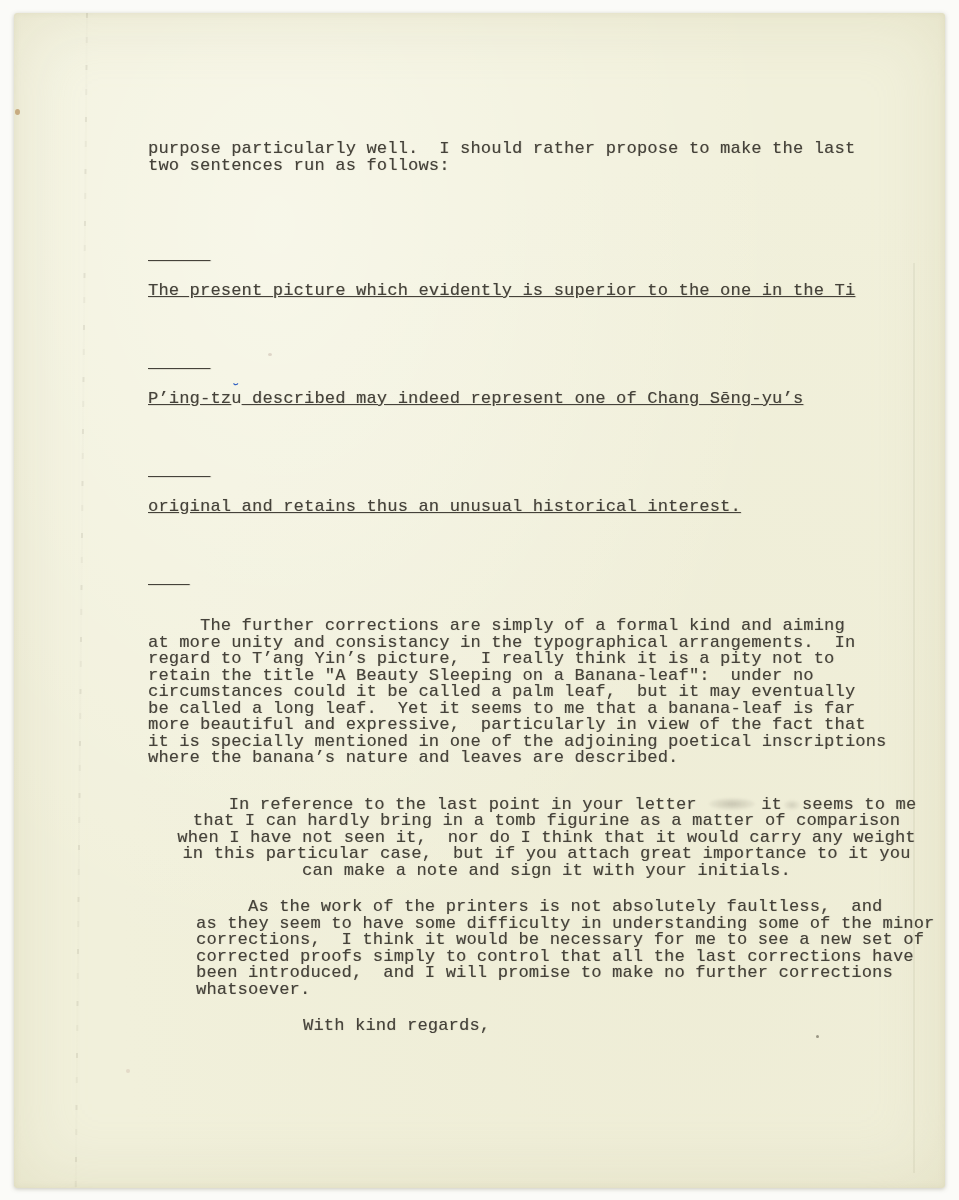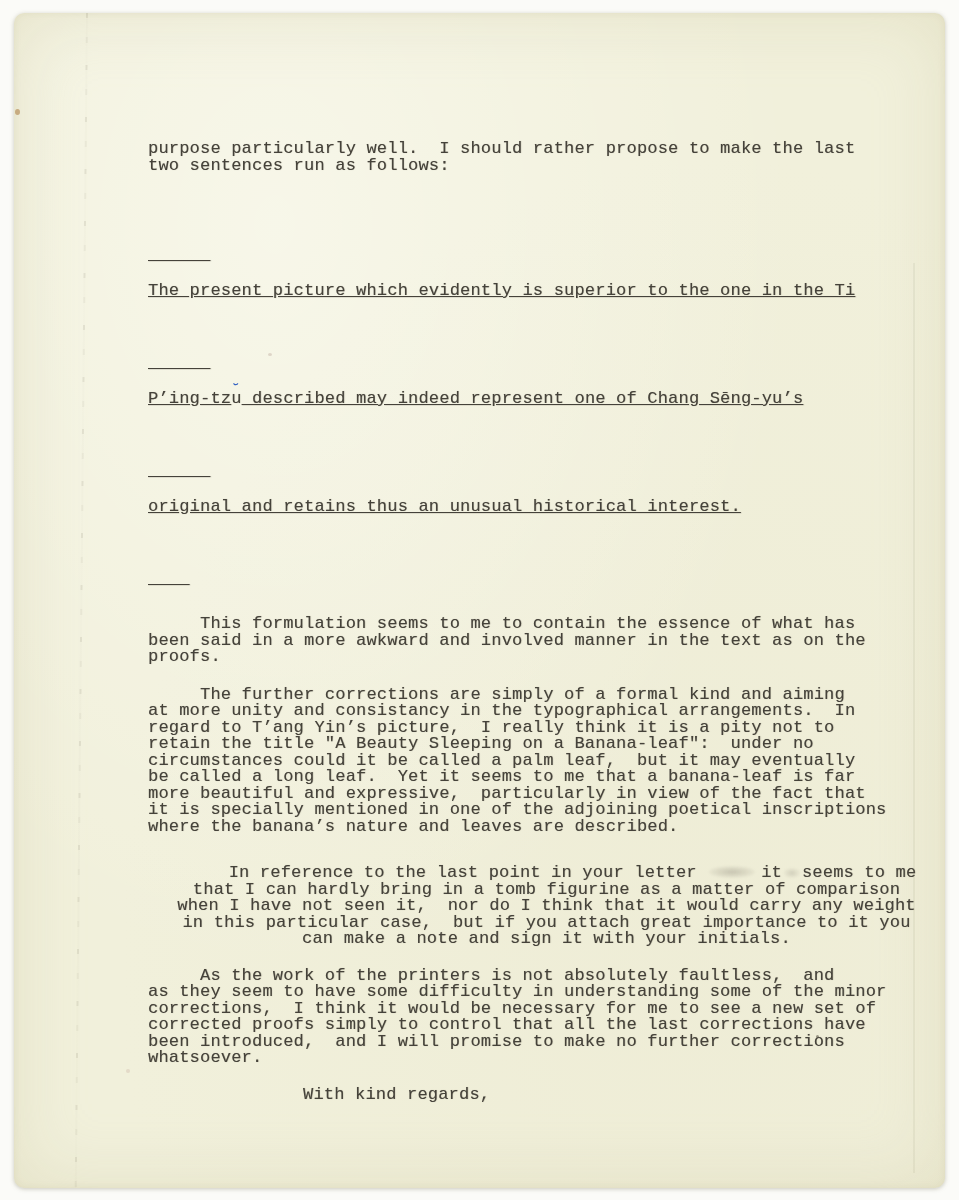--- a/index.html
+++ b/index.html
@@ -18,36 +18,36 @@
     left: 14px; top: 13px;
     width: 931px; height: 1175px;
     background-color: #f1f0db;
     background-image:
       radial-gradient(ellipse at 28% 18%, rgba(255,255,250,0.45), rgba(255,255,250,0) 55%),
       radial-gradient(ellipse at 75% 80%, rgba(236,234,210,0.55), rgba(236,234,210,0) 60%);
     box-shadow:
       0 1px 4px rgba(110,105,80,0.35),
       inset 0 0 70px rgba(203,198,158,0.33),
       inset 0 0 6px rgba(190,184,140,0.25);
-    border-radius: 10px;
+    border-radius: 3px;
     padding: 128px 0 0 134px;
   }
   .ink {
     color: #45423a;
     font-size: 17px;
     letter-spacing: 0.2px;
     text-shadow: 0.4px 0.3px 0.7px rgba(72,66,54,0.45);
     white-space: pre;
   }
   .para { line-height: 16.5px; }
   .quote { line-height: 36px; margin-top: 27px; text-decoration: underline; }
   .para-formulation { margin-top: 19px; }
   .para-corrections { margin-top: 21px; }
   .para-reference   { margin-top: 30px; text-align: center; }
-  .para-printers    { margin-top: 20px; }
+  .para-printers    { margin-top: 20px; margin-left: 48px; }
   .closing-regards   { margin-top: 20px; margin-left: 155px; }
 
   .u-anno { position: relative; display: inline-block; }
   .u-anno .breve {
     position: absolute;
     left: 0px; top: -8px;
     font-size: 15px;
     font-weight: bold;
     text-shadow: none;
   }
@@ -110,23 +110,20 @@
 
     <div class="ink para para-intro">purpose particularly well.  I should rather propose to make the last
 two sentences run as follows:</div>
 
     <div class="ink quote">
       <div>The present picture which evidently is superior to the one in the Ti</div>
       <div><span>P’ing-tz</span><span class="u-anno"><span>u</span><span class="breve" style="color:#3563c2">˘</span></span><span> described may indeed represent one of Chang Sēng-yu’s</span></div>
       <div>original and retains thus an unusual historical interest.</div>
     </div>
 
-    <div class="ink para para-formulation">     This formulation seems to me to contain the essence of what has
-been said in a more awkward and involved manner in the text as on the
-proofs.</div>
 
     <div class="ink para para-corrections">     The further corrections are simply of a formal kind and aiming
 at more unity and consistancy in the typographical arrangements.  In
 regard to T’ang Yin’s picture,  I really think it is a pity not to
 retain the title "A Beauty Sleeping on a Banana-leaf":  under no
 circumstances could it be called a palm leaf,  but it may eventually
 be called a long leaf.  Yet it seems to me that a banana-leaf is far
 more beautiful and expressive,  particularly in view of the fact that
 it is specially mentioned in one of the adjoining poetical inscriptions
 where the banana’s nature and leaves are described.</div>

